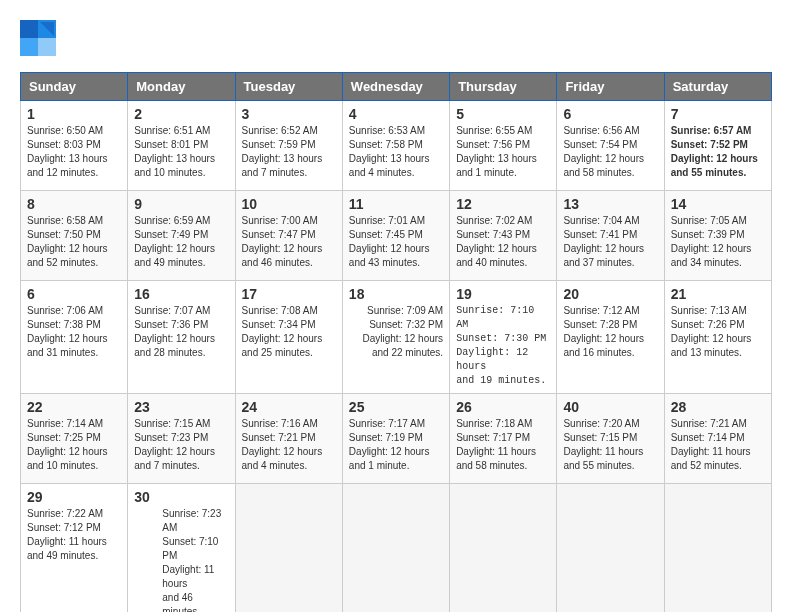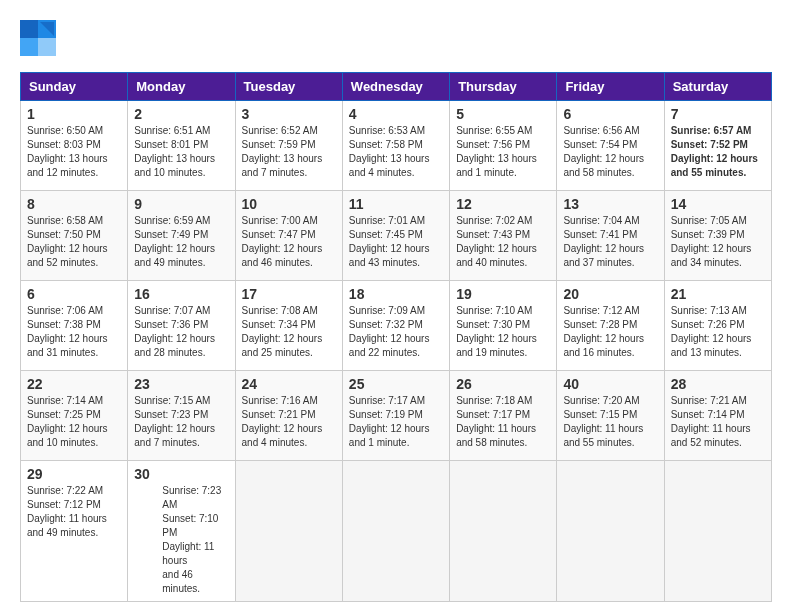--- a/index.html
+++ b/index.html
@@ -26,21 +26,21 @@
     .title-area { text-align: right; }
     .month-title { font-size: 36px; font-weight: bold; color: #333; }
     .location-title { font-size: 16px; color: #555; }
 
     table {
       width: 100%;
       border-collapse: collapse;
       table-layout: fixed;
     }
     th {
-      background: #4c1d95;
+      background: #737373;
       color: #fff;
       font-size: 13px;
       font-weight: bold;
       text-align: left;
       padding: 6px 8px;
       border: 1px solid #1565c0;
     }
     td {
       border: 1px solid #ccc;
       vertical-align: top;
@@ -222,28 +222,28 @@
         </td>
         <td>
           <span class="day-num">17</span>
           <div class="day-info" style="white-space: pre-line;">Sunrise: 7:08 AM
 Sunset: 7:34 PM
 Daylight: 12 hours
 and 25 minutes.</div>
         </td>
         <td>
           <span class="day-num">18</span>
-          <div class="day-info" style="white-space: pre-line;">Sunrise: 7:09 AM
+          <div class="day-info" style="white-space: pre-line; text-align: right;">Sunrise: 7:09 AM
 Sunset: 7:32 PM
 Daylight: 12 hours
 and 22 minutes.</div>
         </td>
         <td>
           <span class="day-num">19</span>
-          <div class="day-info" style="white-space: pre-line;">Sunrise: 7:10 AM
+          <div class="day-info" style="white-space: pre-line; font-family: Liberation Mono, monospace;">Sunrise: 7:10 AM
 Sunset: 7:30 PM
 Daylight: 12 hours
 and 19 minutes.</div>
         </td>
         <td>
           <span class="day-num">20</span>
           <div class="day-info" style="white-space: pre-line;">Sunrise: 7:12 AM
 Sunset: 7:28 PM
 Daylight: 12 hours
 and 16 minutes.</div>

